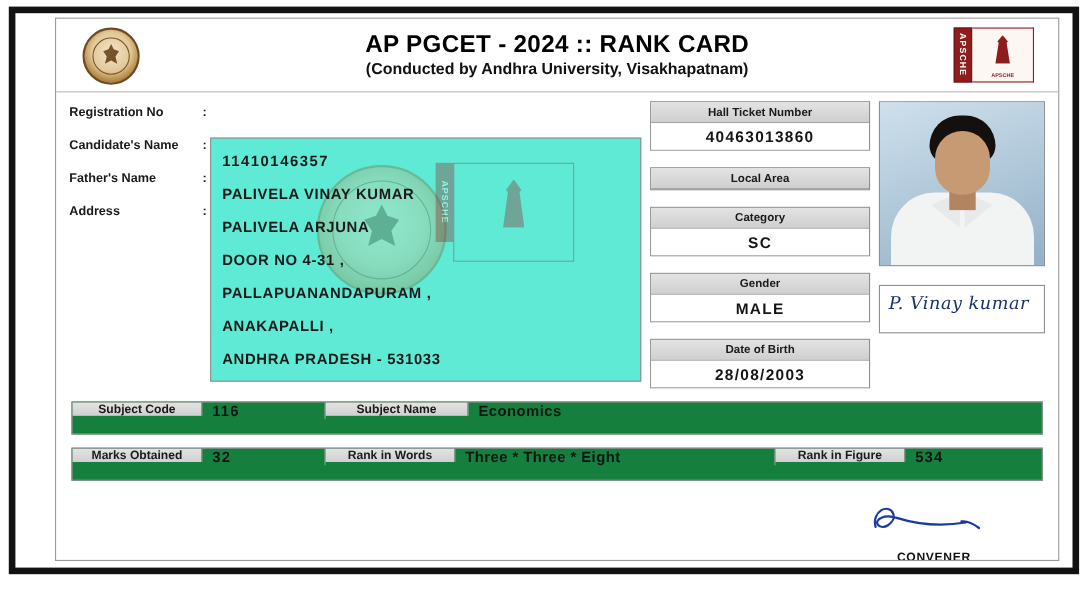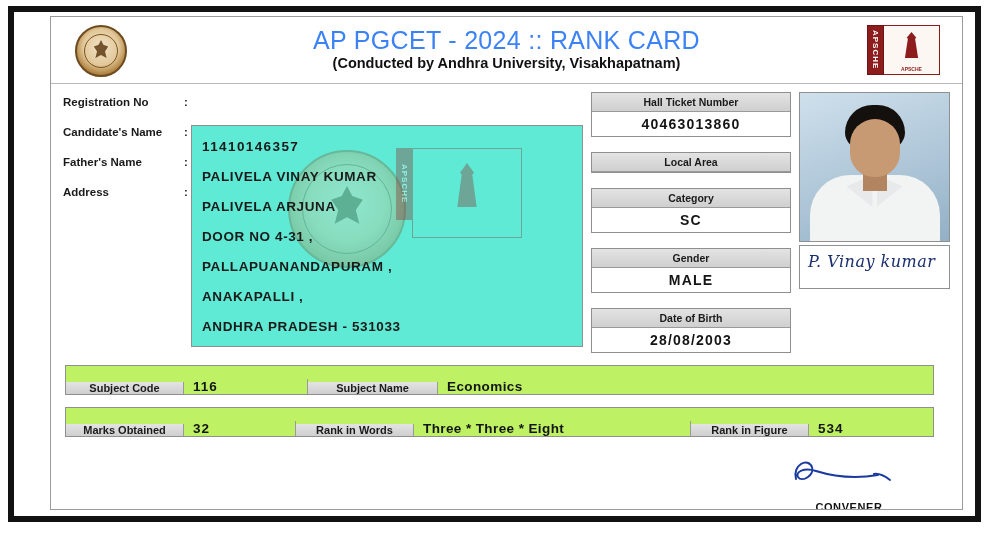--- a/index.html
+++ b/index.html
@@ -49,24 +49,24 @@
     border-bottom: 1px solid #b9b9b9;
   }
   .header-titles {
     position: absolute;
     left: 0;
     right: 0;
     top: 10px;
     text-align: center;
   }
   .title-main {
-    font-size: 25px;
-    font-weight: normal;
+    font-size: 22px;
+    font-weight: bold;
     letter-spacing: 0.3px;
-    color: #3b82f6;
+    color: #000000;
     line-height: 26px;
   }
   .title-sub {
     font-size: 14.5px;
     font-weight: bold;
     color: #111;
     line-height: 20px;
   }
   .logo-left {
     position: absolute;
@@ -291,21 +291,21 @@
     color: #141414;
     padding: 4px 0;
     letter-spacing: 1.2px;
     background: #fff;
   }
   
   .photo-col {
     flex: 1;
     display: flex;
     flex-direction: column;
-    gap: 3px;
+    gap: 17px;
     align-items: stretch;
   }
   .photo {
     position: relative;
     height: 148px;
     border: 1px solid #8f8f8f;
     overflow: hidden;
     background: linear-gradient(#d9e6ef, #b9cfdf);
   }
   .photo .bg-wall {
@@ -373,24 +373,24 @@
     top: 6px;
     font-family: "DejaVu Serif", serif;
     font-style: italic;
     font-size: 16px;
     color: #1a2f6b;
     letter-spacing: 0.5px;
   }
   
   .strip {
     display: flex;
-    align-items: flex-end;
+    align-items: flex-start;
     border: 1px solid #8f8f8f;
-    margin: 12px 16px 0 2px;
-    background: #bef264;
+    margin: 12px 2px 0 2px;
+    background: #15803d;
     height: 28px;
   }
   .strip .cellhead {
     background: linear-gradient(#e3e3e3, #cfcfcf);
     border-right: 1px solid #9a9a9a;
     font-size: 11px;
     font-weight: bold;
     color: #1a1a1a;
     display: flex;
     align-items: center;
@@ -537,21 +537,21 @@
               <div class="face"></div>
             </div>
             <div class="sign-box">
               <div class="sign-text">P. Vinay kumar</div>
             </div>
           </div>
         </div>
 
         <div class="strip">
           <div class="cellhead" style="width:118px;">Subject Code</div>
-          <div class="cellval" style="width:124px;">116</div>
+          <div class="cellval" style="width:112px;">116</div>
           <div class="cellhead" style="width:130px;">Subject Name</div>
           <div class="cellval plain last" style="flex:1;">Economics</div>
         </div>
 
         <div class="strip">
           <div class="cellhead" style="width:118px;">Marks Obtained</div>
           <div class="cellval" style="width:112px;">32</div>
           <div class="cellhead" style="width:118px;">Rank in Words</div>
           <div class="cellval plain" style="flex:1;">Three * Three * Eight</div>
           <div class="cellhead" style="width:118px;">Rank in Figure</div>

